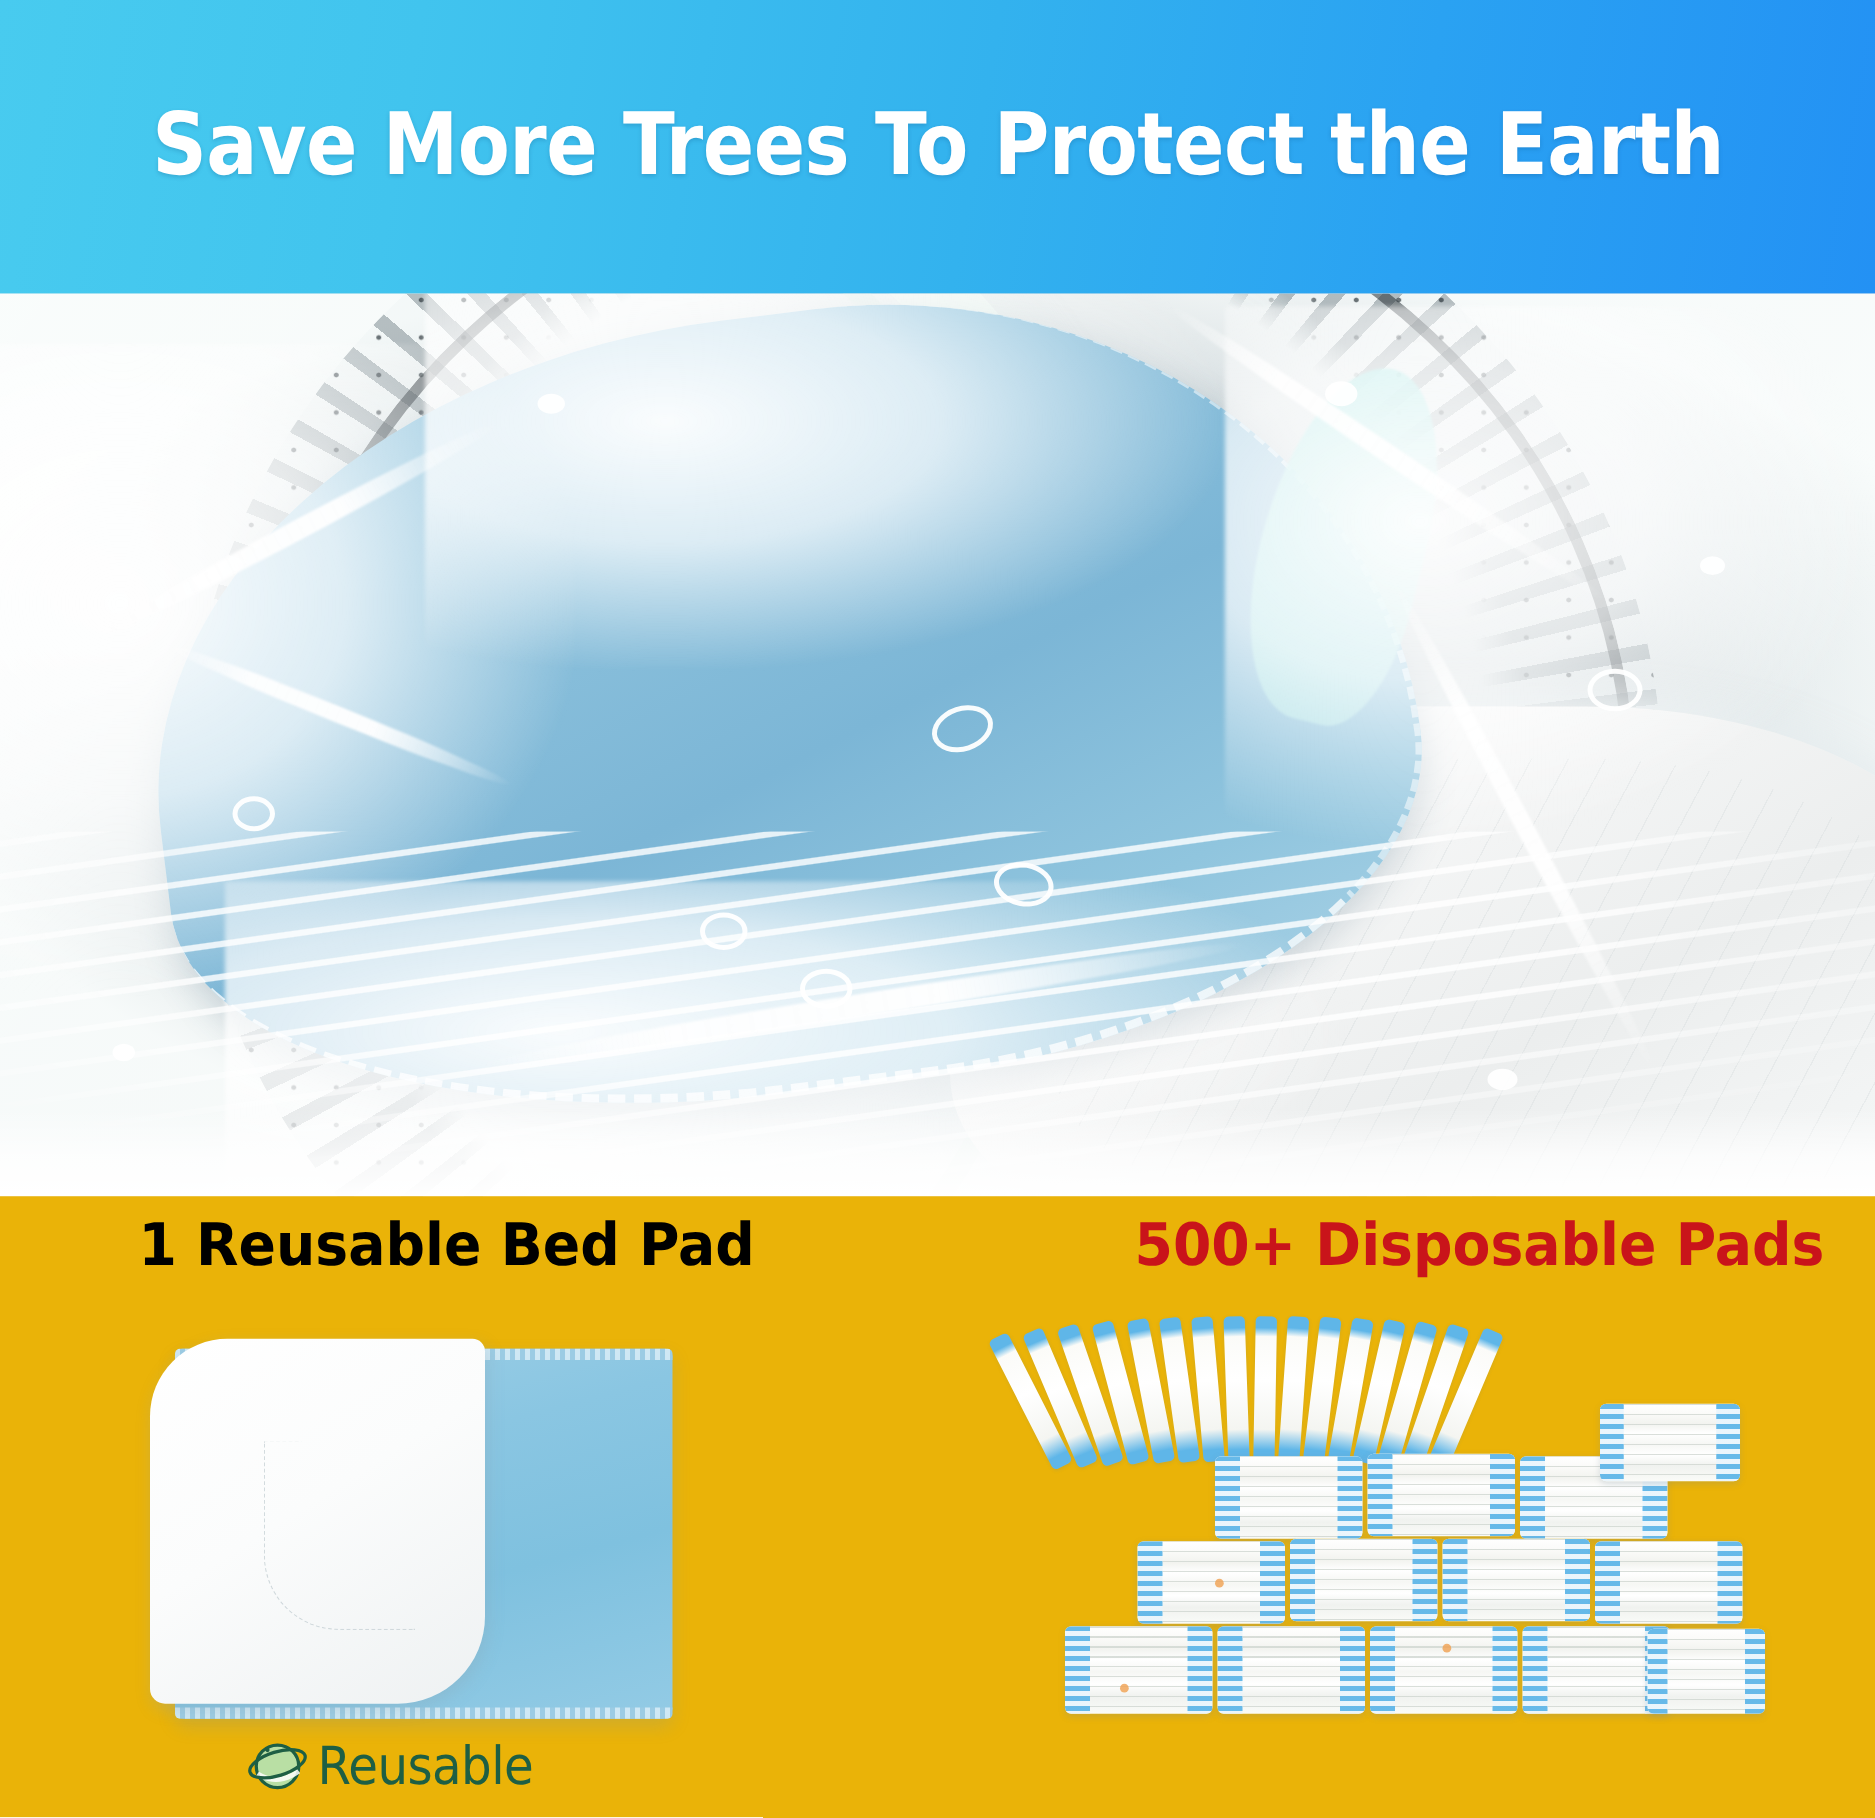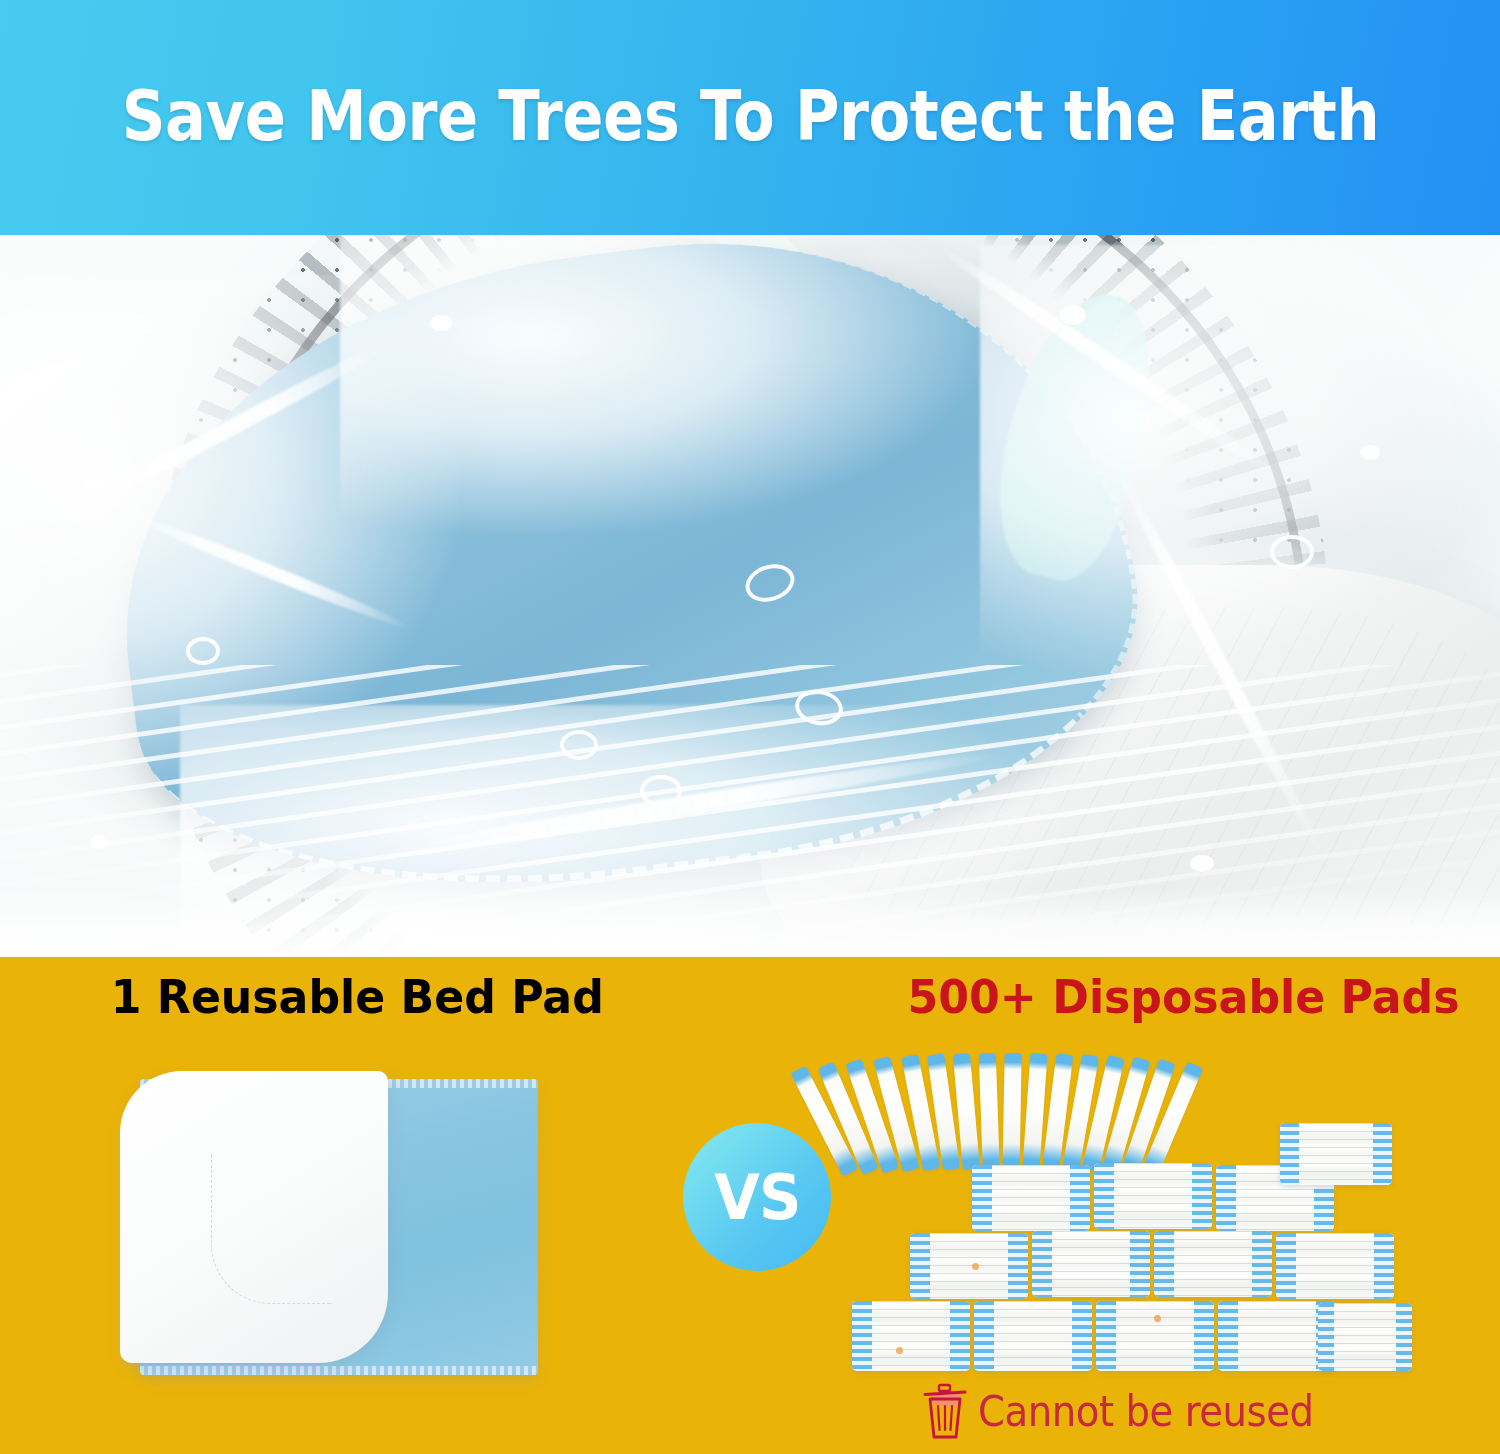--- a/index.html
+++ b/index.html
@@ -503,33 +503,27 @@
       </div>
       <div class="bundle" style="left:366px; top:248px; width:118px; height:70px;">
         <div class="bundle-lines"></div>
       </div>
       <div class="bundle" style="left:466px; top:250px; width:94px; height:68px;">
         <div class="bundle-lines"></div>
       </div>
     </div>
   </div>
 
-  <div class="vs-badge">
-    <span class="vs-text">VS</span>
-  </div>
-
-
-  <div class="foot right">
+
+  <div class="foot left">
     <span>
-      <svg class="trash-icon" viewBox="0 0 46 58" xmlns="http://www.w3.org/2000/svg">
-        <ellipse cx="24" cy="17" rx="16" ry="7" fill="#F472C0" opacity="0.55"></ellipse>
-        <rect x="17" y="3" width="11" height="6" rx="1.6" fill="none" stroke="#C9143A" stroke-width="2.4"></rect>
-        <line x1="3" y1="12.5" x2="43" y2="10" stroke="#C9143A" stroke-width="3" stroke-linecap="round"></line>
-        <path d="M8 17 L12 55 L34 55 L38 17 Z" fill="none" stroke="#C9143A" stroke-width="2.8" stroke-linejoin="round"></path>
-        <line x1="16" y1="24" x2="17.5" y2="48" stroke="#C9143A" stroke-width="2.2" stroke-linecap="round"></line>
-        <line x1="23" y1="24" x2="23" y2="48" stroke="#C9143A" stroke-width="2.2" stroke-linecap="round"></line>
-        <line x1="30" y1="24" x2="28.5" y2="48" stroke="#C9143A" stroke-width="2.2" stroke-linecap="round"></line>
+      <svg class="globe-icon" viewBox="0 0 52 52" xmlns="http://www.w3.org/2000/svg">
+        <circle cx="26" cy="27" r="17" fill="#B9DFA4" stroke="#1E5F44" stroke-width="2.6"></circle>
+        <path d="M10 33 Q26 43 43 31" fill="none" stroke="#FFFFFF" stroke-width="4" opacity="0.85"></path>
+        <ellipse cx="26" cy="25" rx="23" ry="9.5" fill="none" stroke="#1E5F44" stroke-width="2.6" transform="rotate(-17 26 25)"></ellipse>
+        <circle cx="18" cy="14" r="1.7" fill="#1E5F44"></circle>
       </svg>
     </span>
-    <span class="foot-text">Cannot be reused</span>
+    <span class="foot-text">Reusable</span>
   </div>
 
+
 </div>
 
 </body></html>

